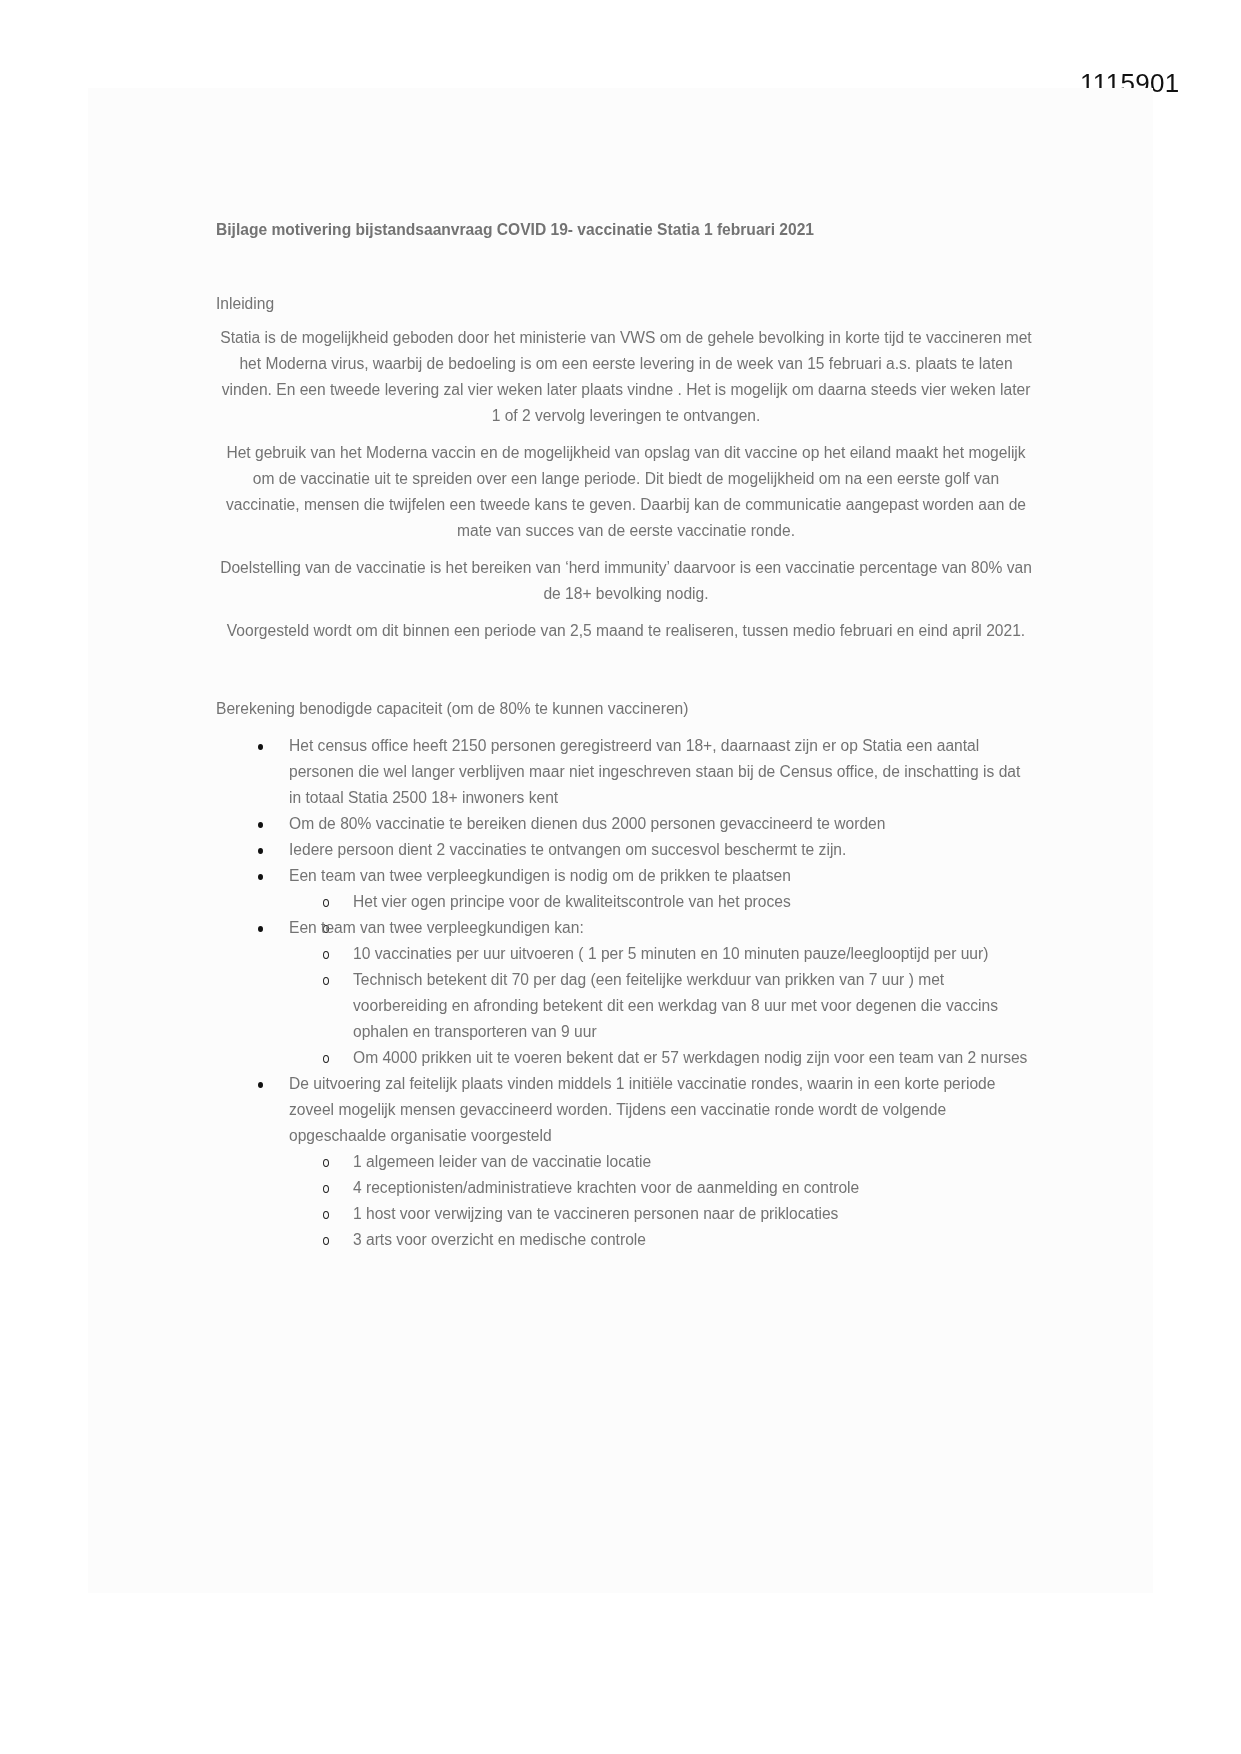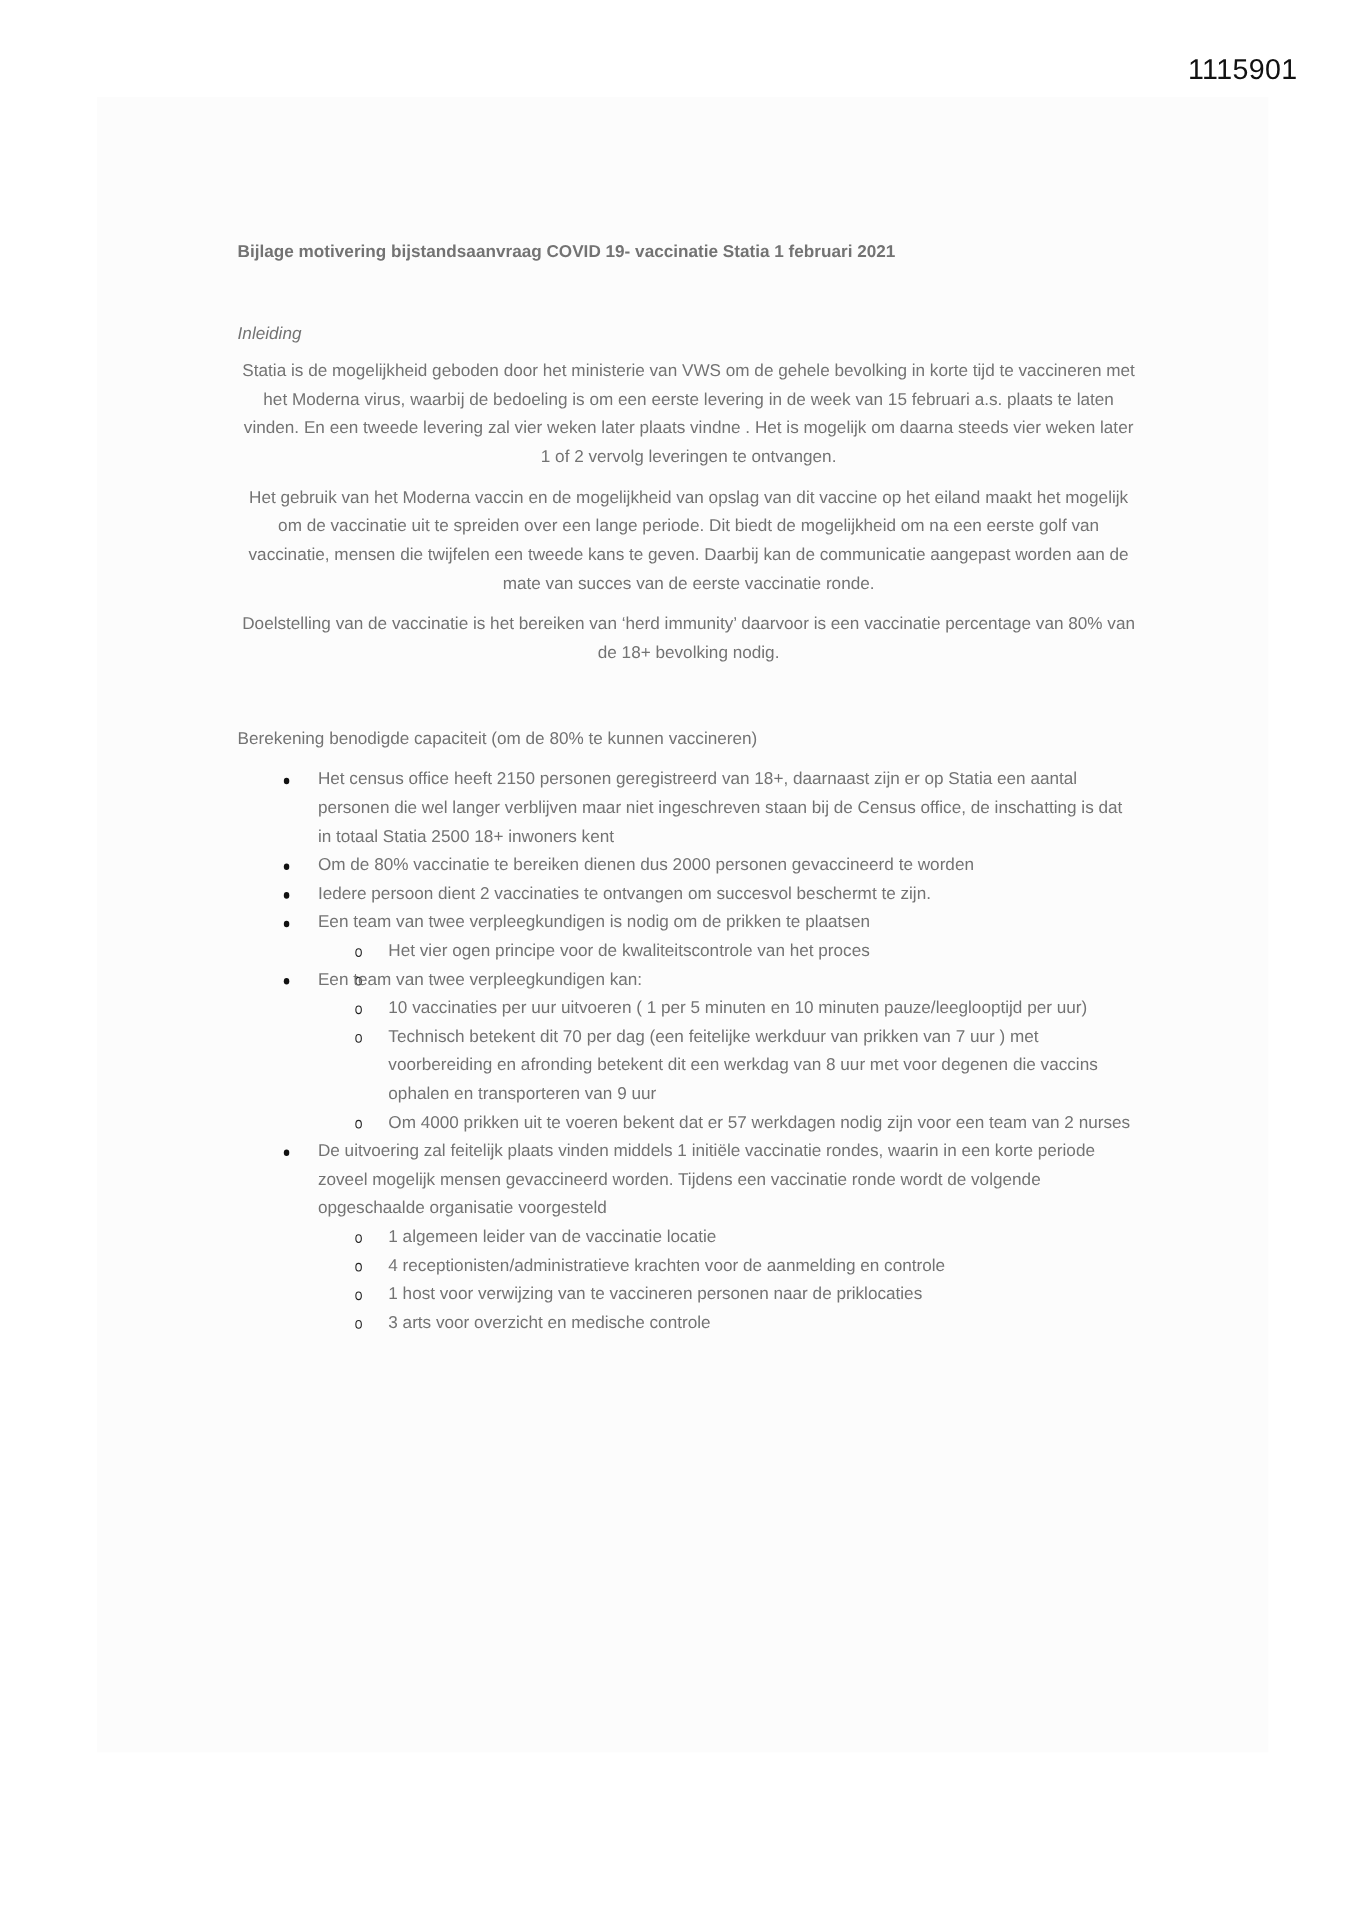--- a/index.html
+++ b/index.html
@@ -10,21 +10,21 @@
     body {
       width: 1241px;
       height: 1754px;
       position: relative;
       overflow: hidden;
       font-family: "Liberation Sans", "DejaVu Sans", sans-serif;
       color: #111111;
     }
     .doc-number {
       position: absolute;
-      top: 48px;
+      top: 68px;
       left: 1080px;
       font-family: "Liberation Sans", sans-serif;
       font-size: 26px;
       color: #111;
       letter-spacing: 0.3px;
     }
     .scan-area {
       position: absolute;
       left: 88px;
       top: 88px;
@@ -42,21 +42,20 @@
       line-height: 26px;
       color: #737373;
     }
     .title {
       font-weight: bold;
       font-size: 15.6px;
       margin: 0;
       line-height: 26px;
     }
     .intro-heading {
-      font-style: italic;
       margin: 48px 0 8px 0;
       line-height: 26px;
     }
     p.para {
       margin: 0 0 11px 0;
       text-align: center;
     }
     .section-heading {
       font-weight: normal;
       margin: 52px 0 11px 0;
@@ -108,20 +107,21 @@
 
 <div class="content">
 
   <div class="title">Bijlage motivering bijstandsaanvraag COVID 19- vaccinatie Statia 1 februari 2021</div>
 
   <div class="intro-heading">Inleiding</div>
 
   <p class="para">Statia is de mogelijkheid geboden door het ministerie van VWS om de gehele bevolking in korte tijd te vaccineren met het Moderna virus, waarbij de bedoeling is om een eerste levering  in de week van 15 februari a.s. plaats te laten vinden.  En een tweede levering zal vier weken later plaats vindne . Het is mogelijk om daarna  steeds vier weken later 1 of 2 vervolg leveringen te ontvangen.</p>
   <p class="para">Het gebruik van het Moderna vaccin en de mogelijkheid van opslag van dit vaccine op het eiland maakt het mogelijk om de vaccinatie uit te spreiden over een lange periode. Dit biedt de mogelijkheid om na een eerste golf van vaccinatie, mensen die twijfelen een tweede kans te geven. Daarbij kan de communicatie aangepast worden aan de mate van succes van de eerste vaccinatie ronde.</p>
   <p class="para">Doelstelling  van de vaccinatie is het bereiken van ‘herd immunity’ daarvoor is een vaccinatie percentage van 80% van de 18+ bevolking nodig.</p>
+  <p class="para">Voorgesteld wordt om dit binnen een periode van 2,5  maand te realiseren, tussen medio februari en eind april  2021.</p>
 
   <div class="section-heading">Berekening benodigde capaciteit (om de 80% te kunnen vaccineren)</div>
 
   <ul class="bullets">
     <li>
       <span class="bullet-dot"></span>
       <span>Het census office heeft 2150 personen geregistreerd van 18+, daarnaast zijn er op Statia een aantal personen die wel langer verblijven maar niet ingeschreven staan bij de Census office, de inschatting is dat in totaal Statia 2500 18+ inwoners kent</span>
     </li>
     <li>
       <span class="bullet-dot"></span>

